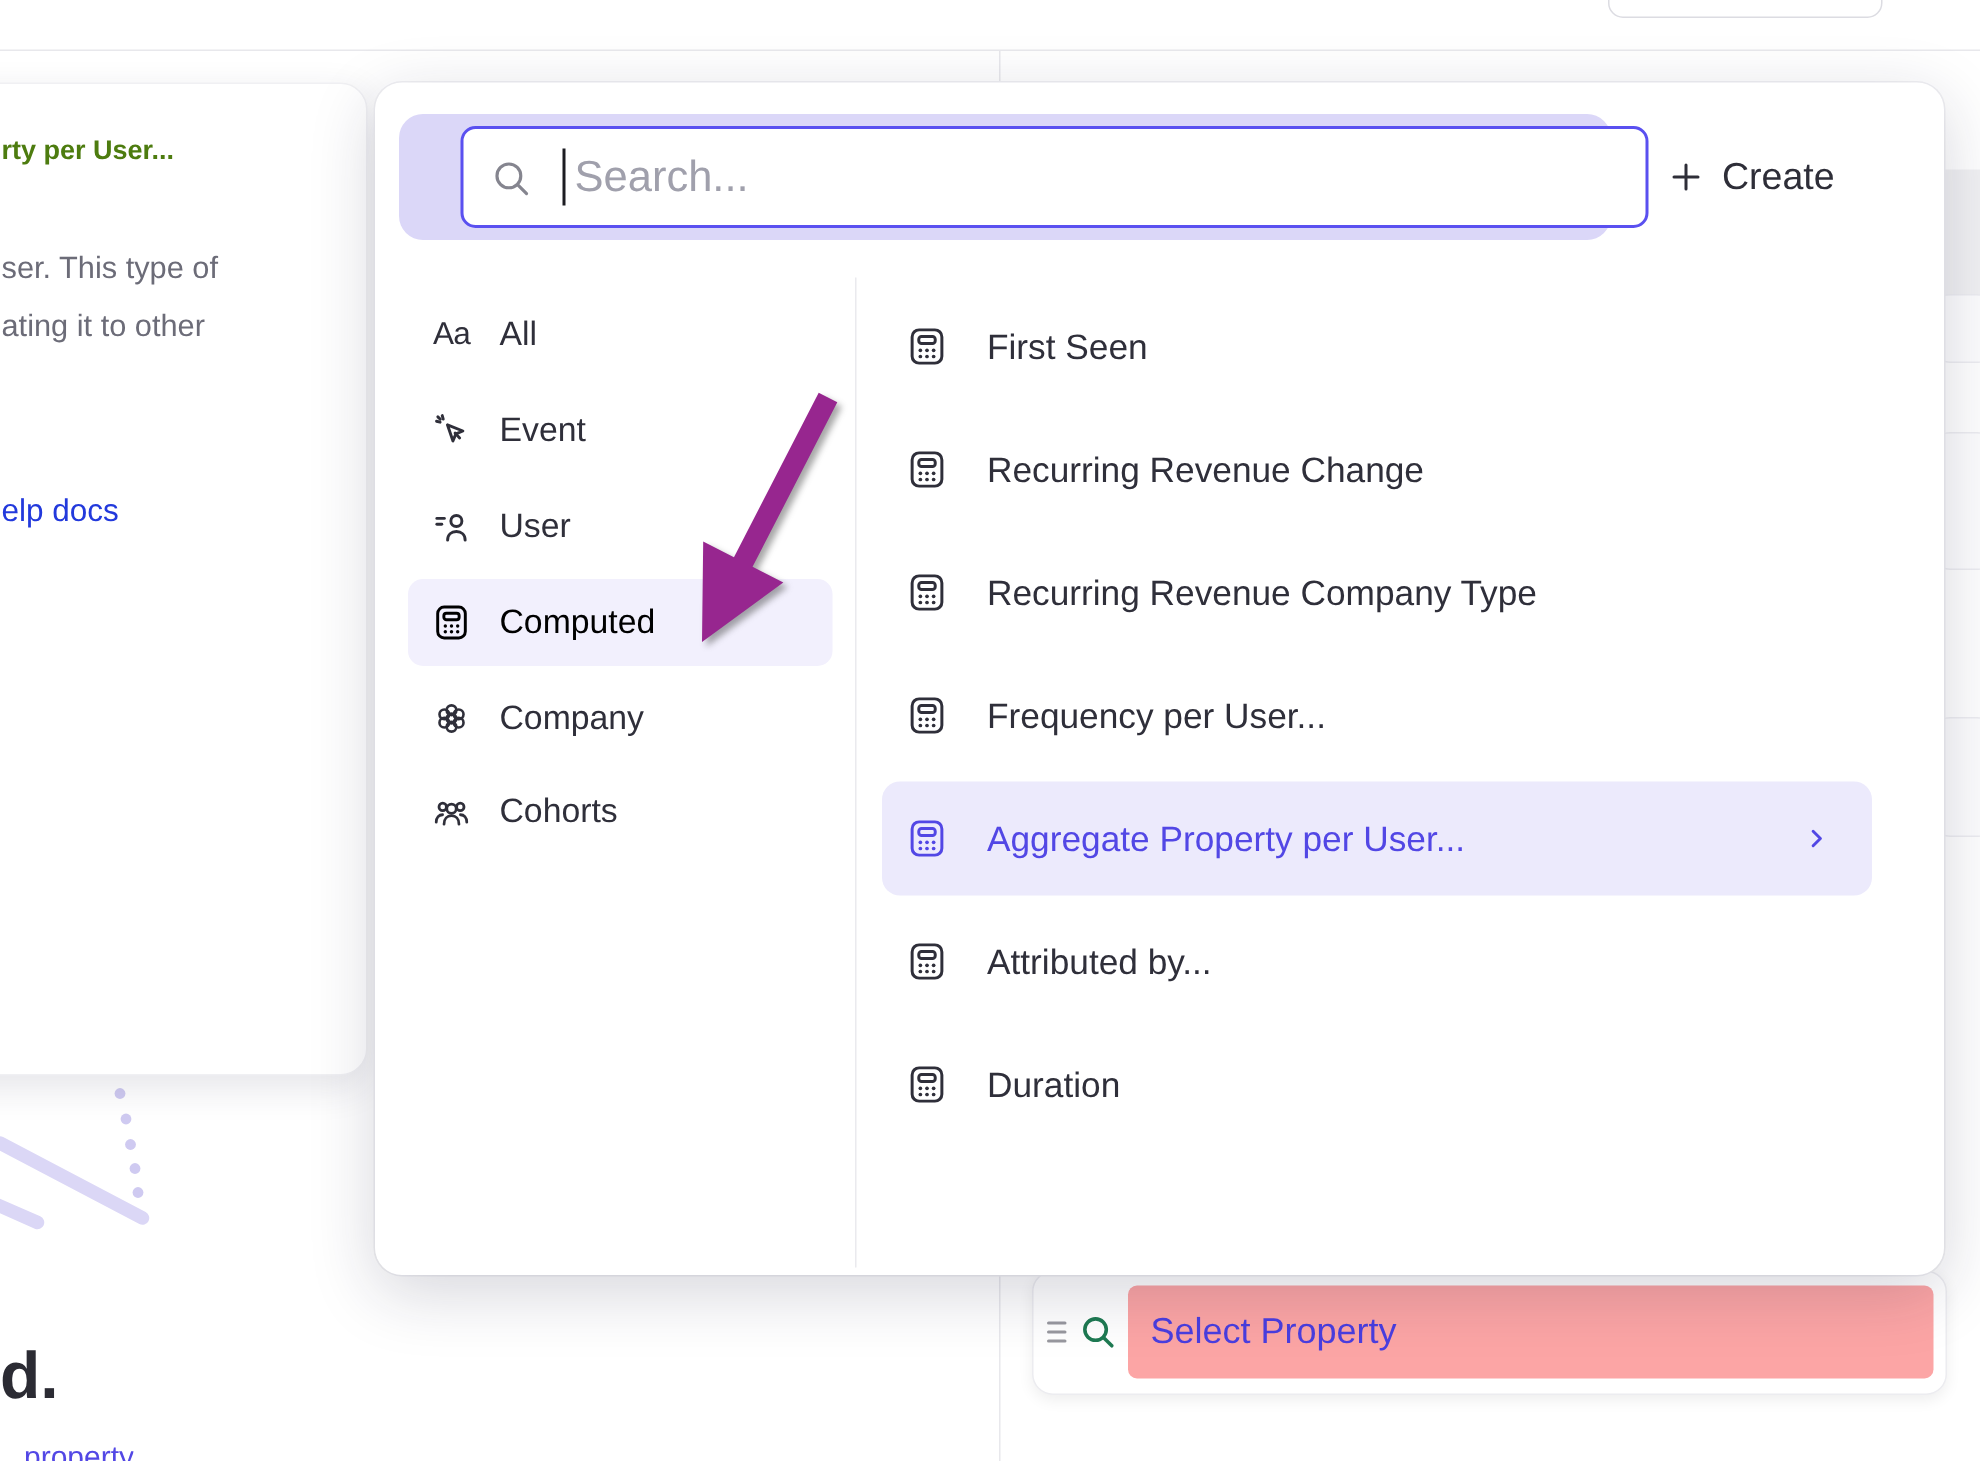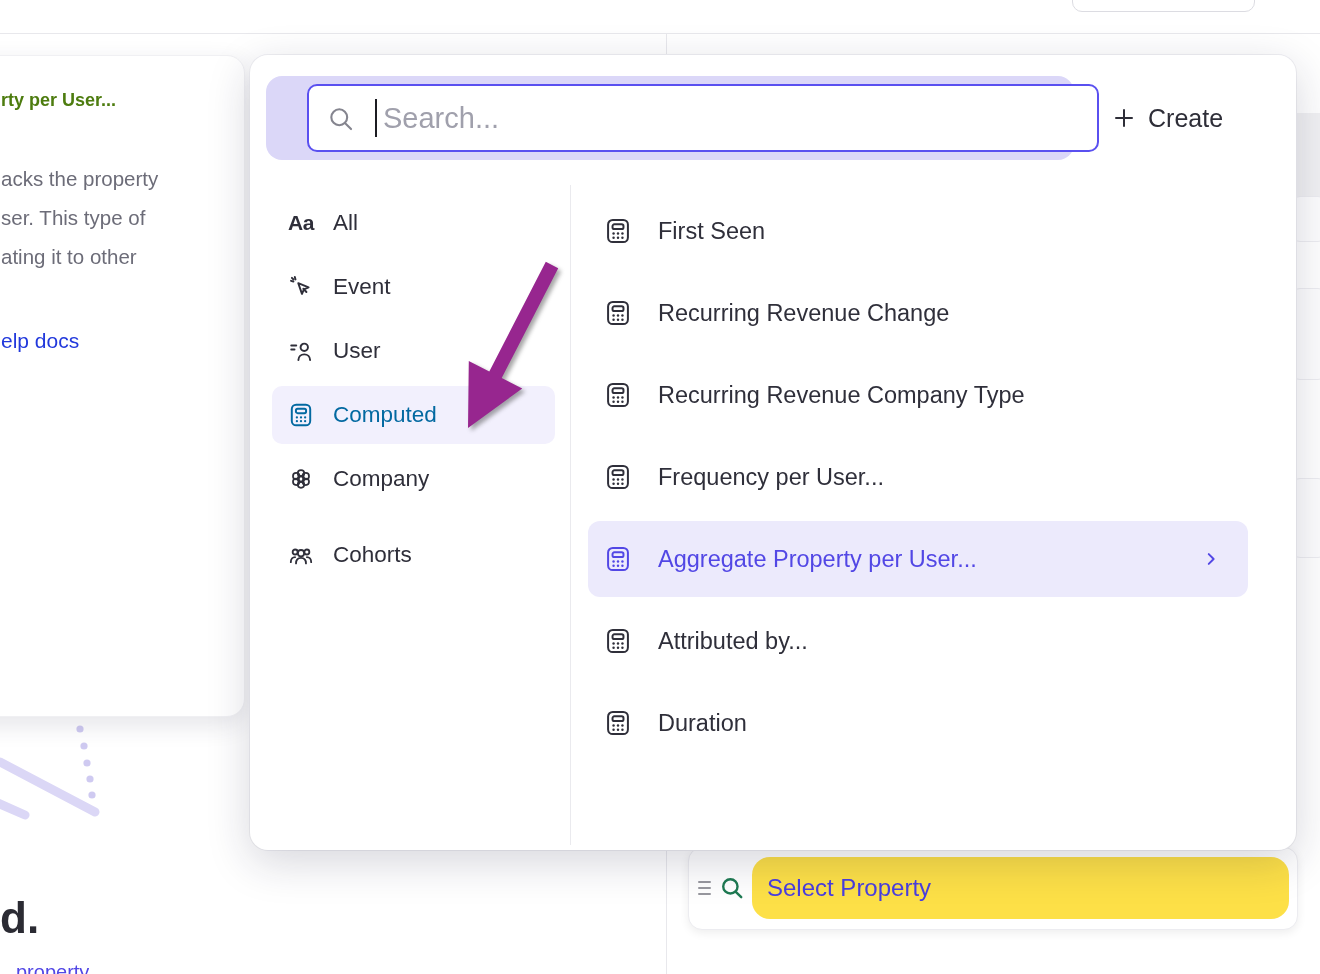--- a/index.html
+++ b/index.html
@@ -32,21 +32,21 @@
   .bg-heading{position:absolute;left:0;top:893px;font-size:44px;font-weight:700;color:#2b2b33;z-index:0;}
   .bg-link-frag{position:absolute;left:16px;top:961px;height:13px;overflow:hidden;
     font-size:20px;font-weight:400;color:#5247e5;z-index:0;}
 
   
   .prop-card{position:absolute;left:688px;top:847px;width:608px;height:81px;background:#fff;
     border:1px solid #ececf0;border-radius:14px;box-shadow:0 3px 10px rgba(0,0,0,.07);z-index:2;}
   .drag-handle{position:absolute;left:9px;top:29px;width:14px;height:22px;cursor:grab;}
   .drag-handle span{display:block;width:13px;height:2px;background:#98989f;border-radius:1px;margin:4px 0;}
   .prop-search-icon{position:absolute;left:30px;top:27px;}
-  .prop-pill{position:absolute;left:63px;top:9px;width:537px;height:62px;background:#fde047;border-radius:18px;
+  .prop-pill{position:absolute;left:63px;top:9px;width:537px;height:62px;background:#fca5a5;border-radius:6px;
     display:flex;align-items:center;cursor:pointer;}
   .prop-pill-label{margin-left:15px;font-size:24px;font-weight:500;color:#4a3ee0;}
 
   
   .popover{position:absolute;left:250px;top:55px;width:1046px;height:795px;background:#fff;border-radius:18px;
     box-shadow:0 12px 44px rgba(30,30,60,.18),0 0 0 1px #f1f1f4;z-index:3;}
 
   .search-halo{position:absolute;left:16px;top:21px;width:808px;height:84px;background:#dbd7f8;border-radius:16px;}
   .search-box{position:absolute;left:8px;top:8px;width:792px;height:68px;background:#fff;border:2px solid #5a50f0;
     border-radius:10px;box-sizing:border-box;margin-left:33px;}
@@ -57,22 +57,22 @@
   .search-input::placeholder{color:#a0a0ac;opacity:1;}
 
   .create-btn{position:absolute;left:856px;top:42px;height:42px;display:flex;align-items:center;gap:12px;
     cursor:pointer;background:none;border:none;padding:0 6px;font-family:"Liberation Sans",sans-serif;}
   .create-label{font-size:25px;color:#2e2e38;}
 
   .cat-col{position:absolute;left:22px;top:0;width:283px;}
   .cat-row{position:absolute;left:0;width:283px;height:58px;border-radius:10px;display:flex;align-items:center;cursor:pointer;color:#2f2f3a;}
   .cat-row .cat-icon{width:26px;margin-left:16px;display:flex;justify-content:center;}
   .cat-row .cat-label{margin-left:19px;font-size:22.5px;font-weight:500;}
-  .cat-row.selected{background:#f2f0fd;color:#0369a1;}
-  .aa-glyph{font-size:21px;font-weight:700;letter-spacing:-.5px;}
+  .cat-row.selected{background:#f2f0fd;color:#000000;}
+  .aa-glyph{font-size:21px;font-weight:400;letter-spacing:-.5px;}
 
   .mid-divider{position:absolute;left:320px;top:130px;width:1px;height:660px;background:#eaeaee;}
 
   .res-col{position:absolute;left:338px;top:0;width:660px;}
   .res-row{position:absolute;left:0;width:660px;height:64px;border-radius:12px;display:flex;align-items:center;cursor:pointer;color:#2f2f3a;}
   .res-row .res-icon{width:28px;margin-left:16px;display:flex;justify-content:center;}
   .res-row .res-label{margin-left:26px;font-size:23.5px;font-weight:500;}
   .res-row.selected{background:#eceafc;color:#5247e5;height:76px;}
   .res-chevron{position:absolute;right:28px;top:50%;transform:translateY(-50%);display:flex;}
 
@@ -101,21 +101,20 @@
     <circle cx="122" cy="80" r="3.6" fill="#cfcaf1"></circle>
   </svg>
 
   <div class="bg-heading">d.</div>
   <div class="bg-link-frag">property</div>
 
   <div class="tooltip-card">
     <div class="tooltip-inner">
       <div class="tooltip-title">rty per User...</div>
       <div class="tooltip-body">
-        <div>acks the property</div>
         <div>ser. This type of</div>
         <div>ating it to other</div>
       </div>
       <a class="tooltip-link">elp docs</a>
     </div>
   </div>
 
   <div class="prop-card">
     <div class="drag-handle">
         <span></span>
@@ -212,21 +211,21 @@
               <circle cx="16.4" cy="9.45" r="3"></circle>
               <circle cx="16.4" cy="14.55" r="3"></circle>
             <circle cx="12" cy="17.1" r="3"></circle>
               <circle cx="7.6" cy="14.55" r="3"></circle>
               <circle cx="7.6" cy="9.45" r="3"></circle>
           </svg>
         </span>
         <span class="cat-label">Company</span>
       </div>
 
-      <div class="cat-row" style="top:471px">
+      <div class="cat-row" style="top:457px">
         <span class="cat-icon">
           <svg width="26" height="26" viewBox="0 0 24 24" fill="none" stroke="#2f2f3a" stroke-width="1.7" stroke-linecap="round">
             <circle cx="6.6" cy="9.2" r="2.3"></circle>
             <circle cx="17.4" cy="9.2" r="2.3"></circle>
             <circle cx="12" cy="10.3" r="2.9"></circle>
             <path d="M2.6 18.6 c0-2.9 1.8-4.6 3.9-4.6"></path>
             <path d="M21.4 18.6 c0-2.9-1.8-4.6-3.9-4.6"></path>
             <path d="M7.4 19.8 c0-3.3 2-5.2 4.6-5.2 s4.6 1.9 4.6 5.2"></path>
           </svg>
         </span>

